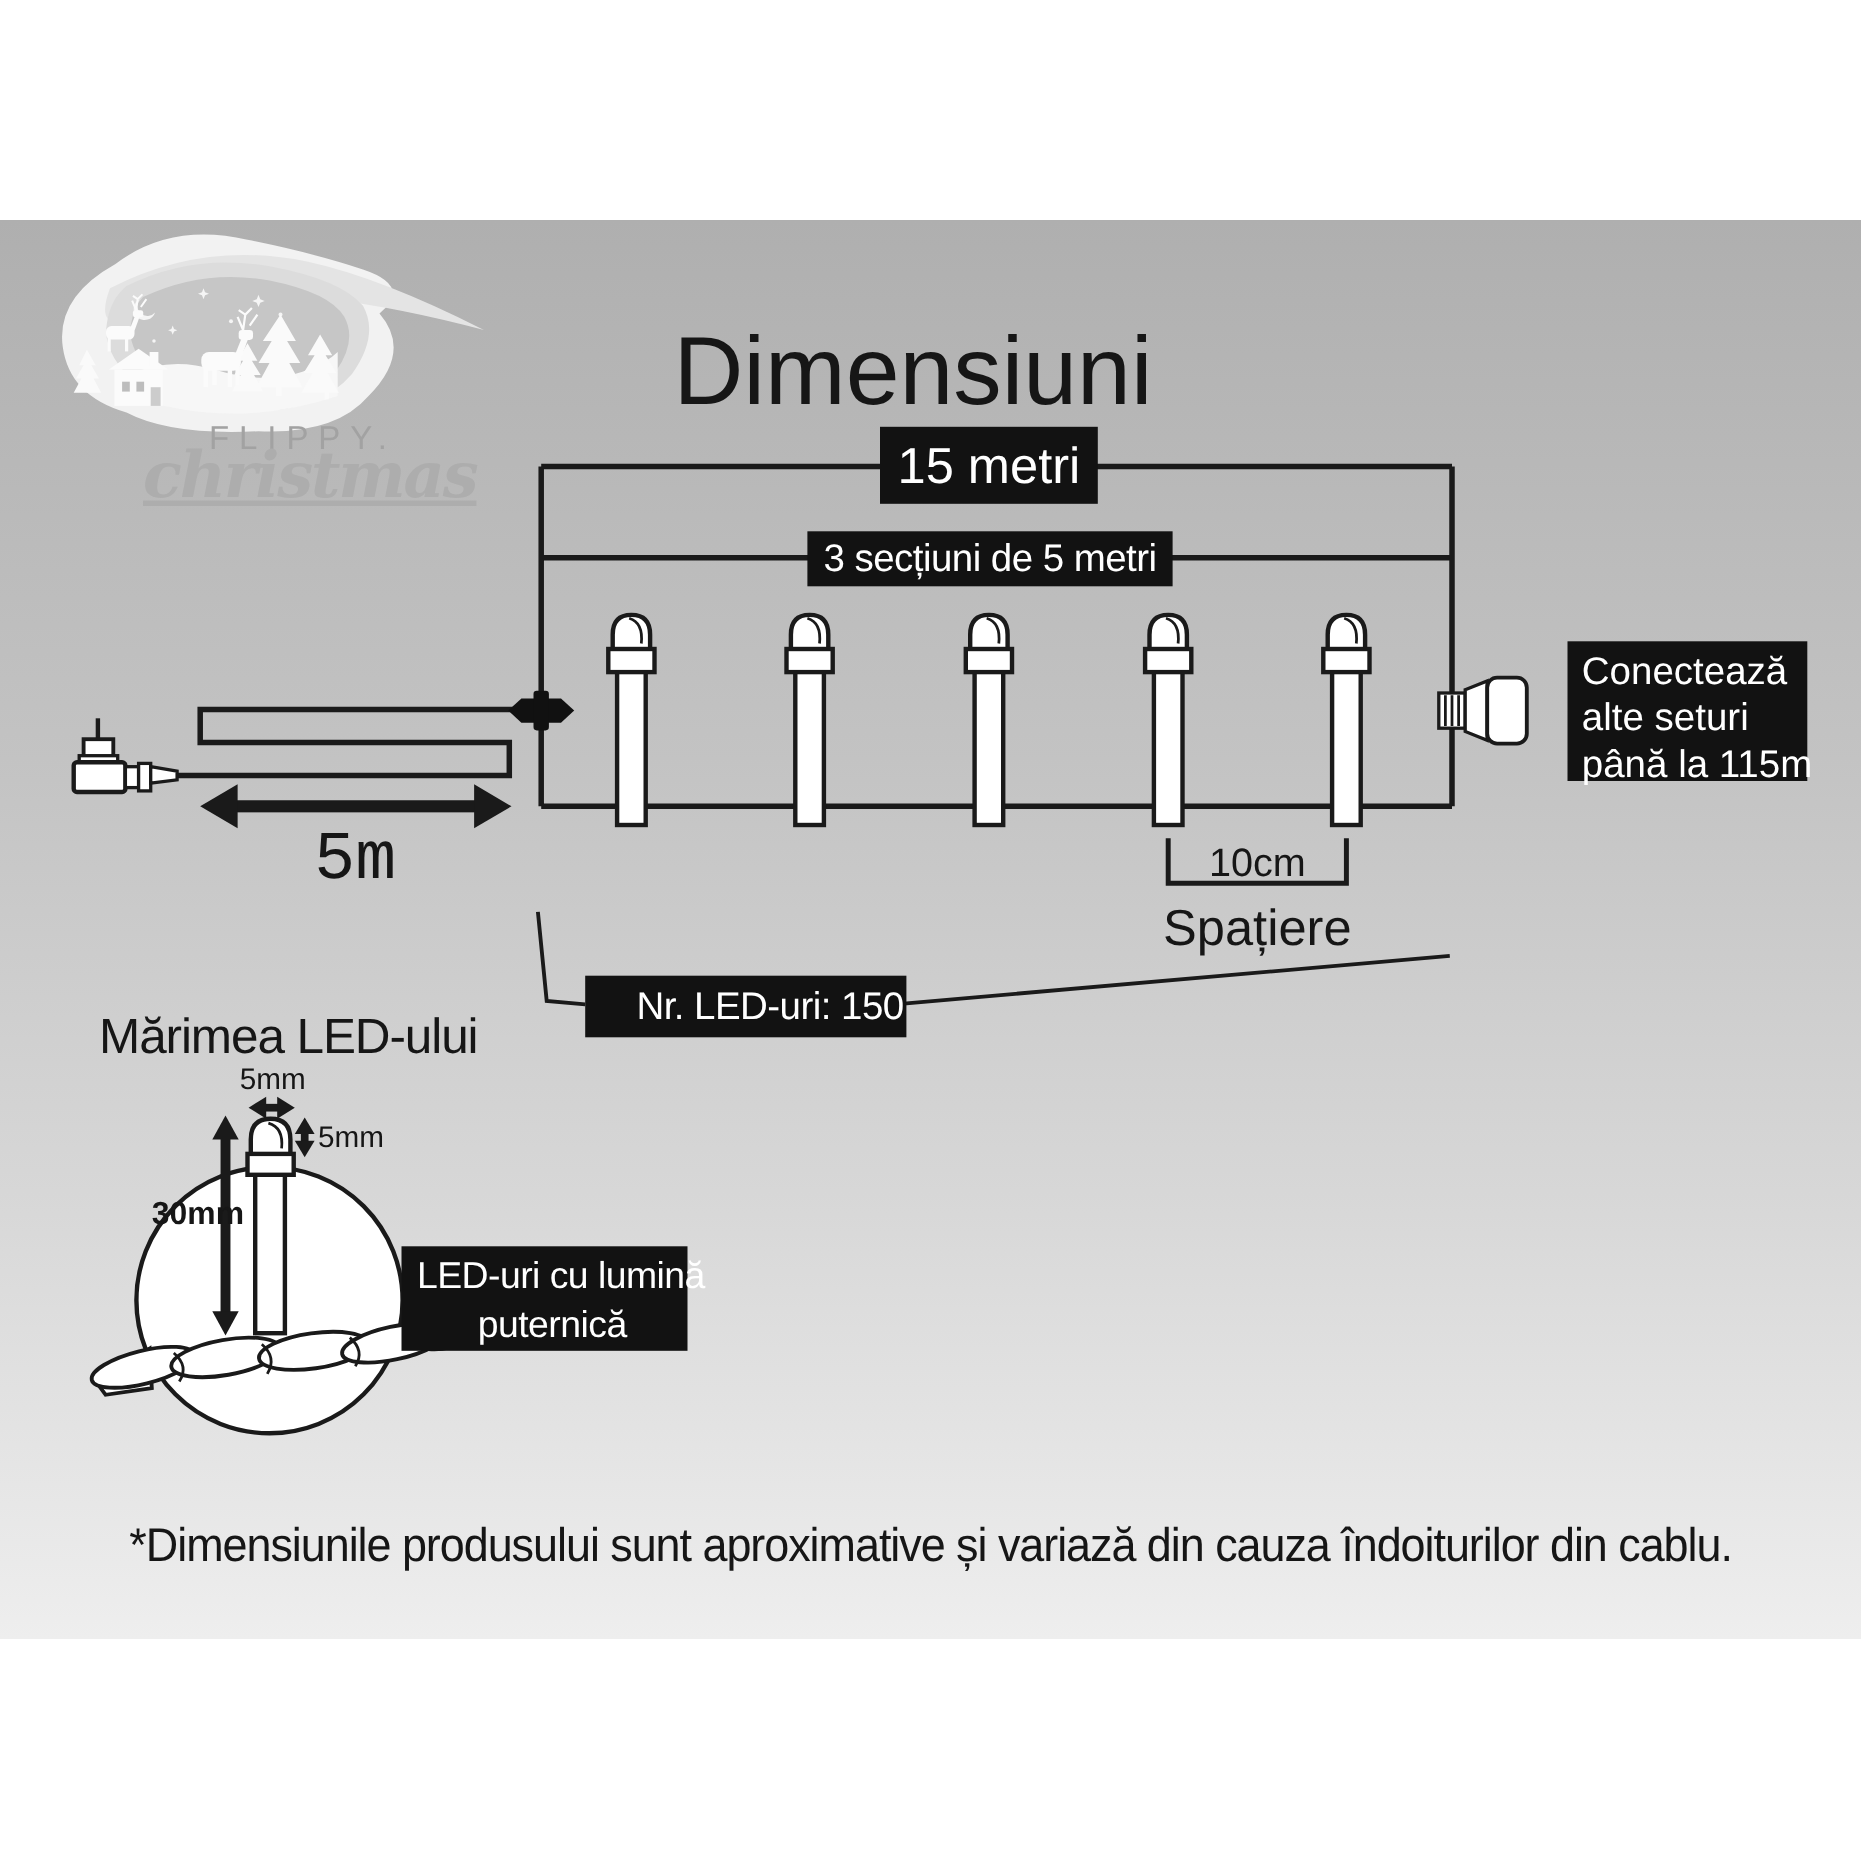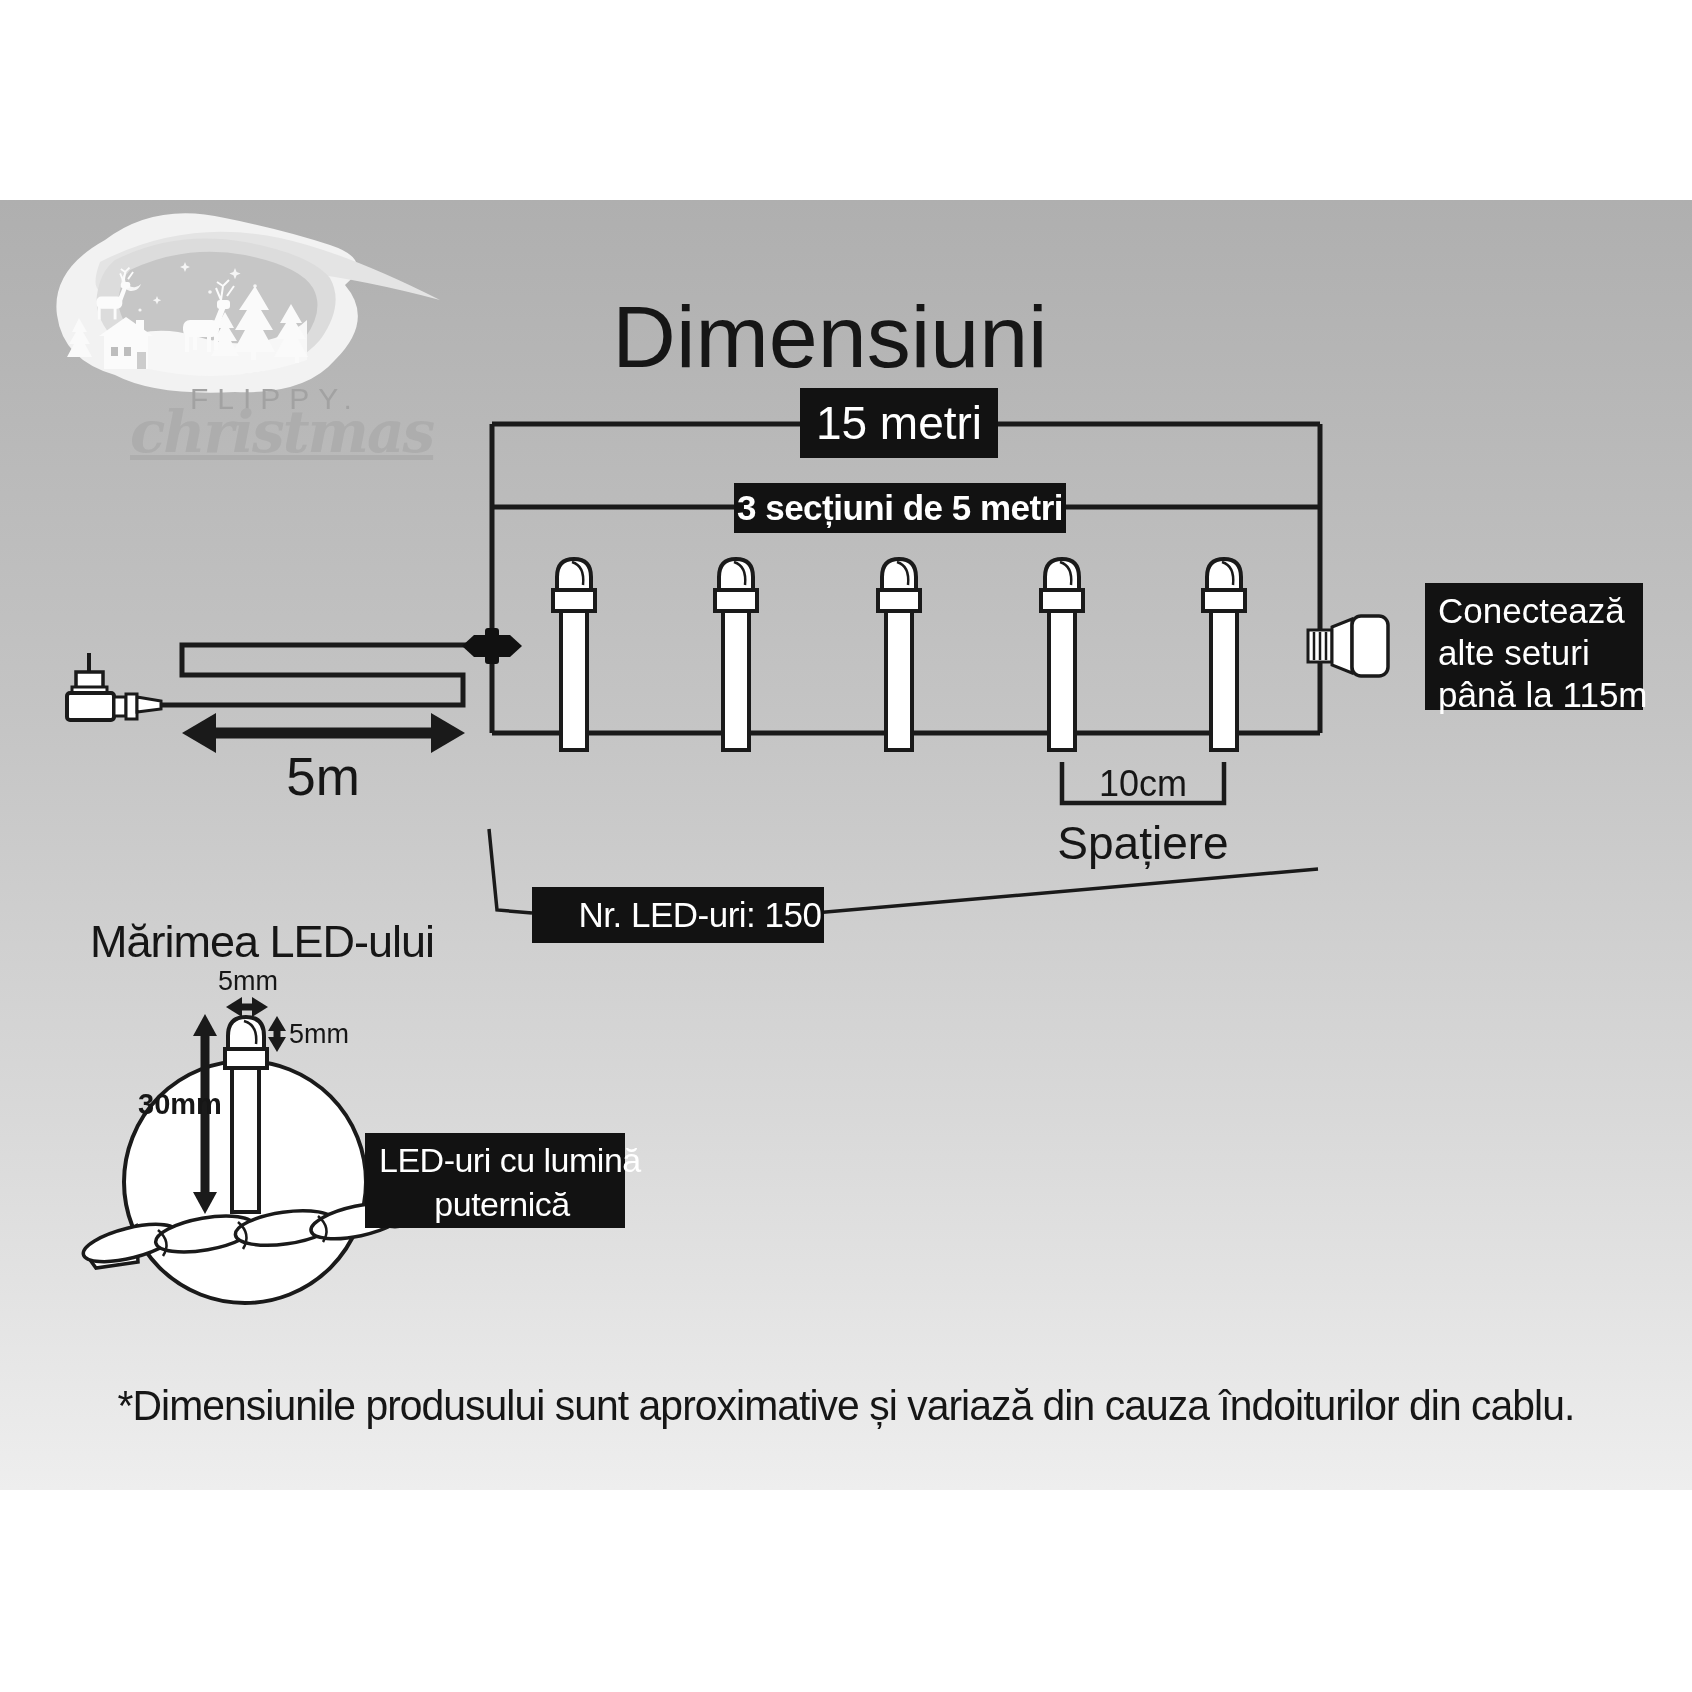--- a/index.html
+++ b/index.html
@@ -12,38 +12,38 @@
   .panel{
     position:absolute;left:0;top:200px;width:1692px;height:1290px;
     background:linear-gradient(180deg,#afafaf 0%, #c3c3c3 38%, #d8d8d8 70%, #eeeeee 100%);
   }
   #diagram-svg,#logo-svg{position:absolute;}
   #diagram-svg{left:0;top:0;width:1692px;height:1692px;}
   #logo-svg{left:45px;top:200px;width:420px;height:280px;}
 
   .lbl{position:absolute;color:#161616;white-space:nowrap;}
   #page-title{left:0;top:244px;width:1660px;text-align:center;font-size:88px;margin-top:42px;}
-  #label-5m{left:223px;top:746px;width:200px;text-align:center;font-size:53px;}
+  #label-5m{left:223px;top:746px;width:200px;text-align:center;font-size:62px;font-family:Liberation Mono, monospace;}
   #label-10cm{left:1043px;top:763px;width:200px;text-align:center;font-size:36px;}
   #label-spatiere{left:1043px;top:816px;width:200px;text-align:center;font-size:46px;}
   #heading-marimea{left:90px;top:916px;font-size:45px;letter-spacing:-1px;}
   #label-5mm-top{left:198px;top:966px;width:100px;text-align:center;font-size:27px;}
   #label-5mm-right{left:289px;top:1019px;font-size:27px;}
   #label-30mm{left:138px;top:1088px;font-size:29px;font-weight:bold;}
   #footnote{
     left:16px;top:1381px;width:1660px;text-align:center;font-size:43px;
     letter-spacing:-1px;transform:scaleX(0.95);transform-origin:center;
   }
 
   .blackbox{
     position:absolute;background:#121212;color:#ffffff;
     display:flex;align-items:center;justify-content:center;white-space:nowrap;text-align:right;
   }
   #box-15m{left:800px;top:388px;width:198px;height:70px;font-size:46px;}
-  #box-sections{left:734px;top:483px;width:332px;height:50px;font-size:35px;letter-spacing:-0.5px;font-weight:bold;}
+  #box-sections{left:734px;top:483px;width:332px;height:50px;font-size:35px;letter-spacing:-0.5px;}
   #box-connect{left:1425px;top:583px;width:218px;height:127px;font-size:35px;line-height:42px;
     display:block;padding:7px 0 0 13px;box-sizing:border-box;text-align:left;}
   #box-ledcount{left:532px;top:887px;width:248px;height:56px;font-size:35px;letter-spacing:-0.5px;padding-left:44px;}
   #box-ledlight{left:365px;top:1133px;width:260px;height:95px;font-size:34px;line-height:44px;
     display:block;padding:5px 0 0 14px;box-sizing:border-box;text-align:center;letter-spacing:-0.5px;}
 
   #logo-flippy{
     left:190px;top:382px;width:140px;font-size:30px;letter-spacing:9px;
     color:#a2a2a2;font-weight:normal;
   }

